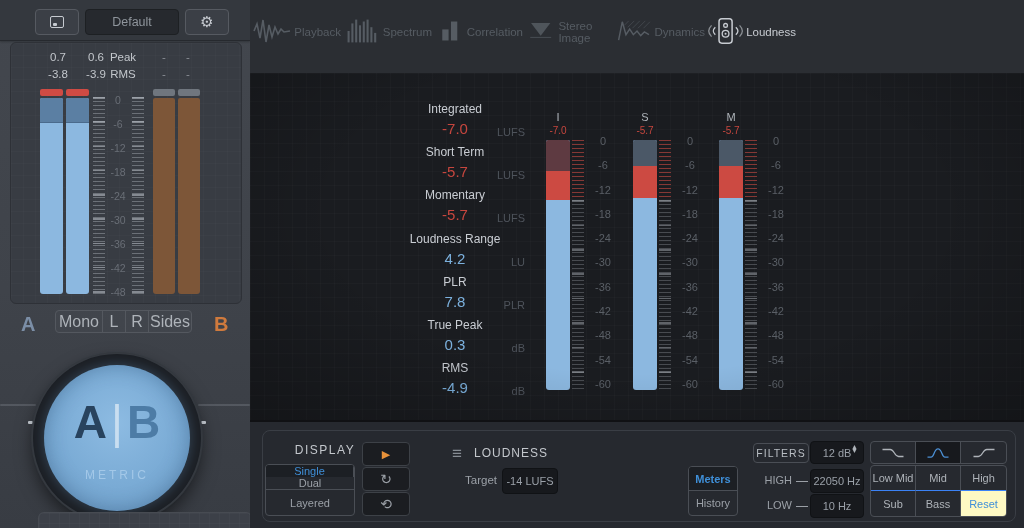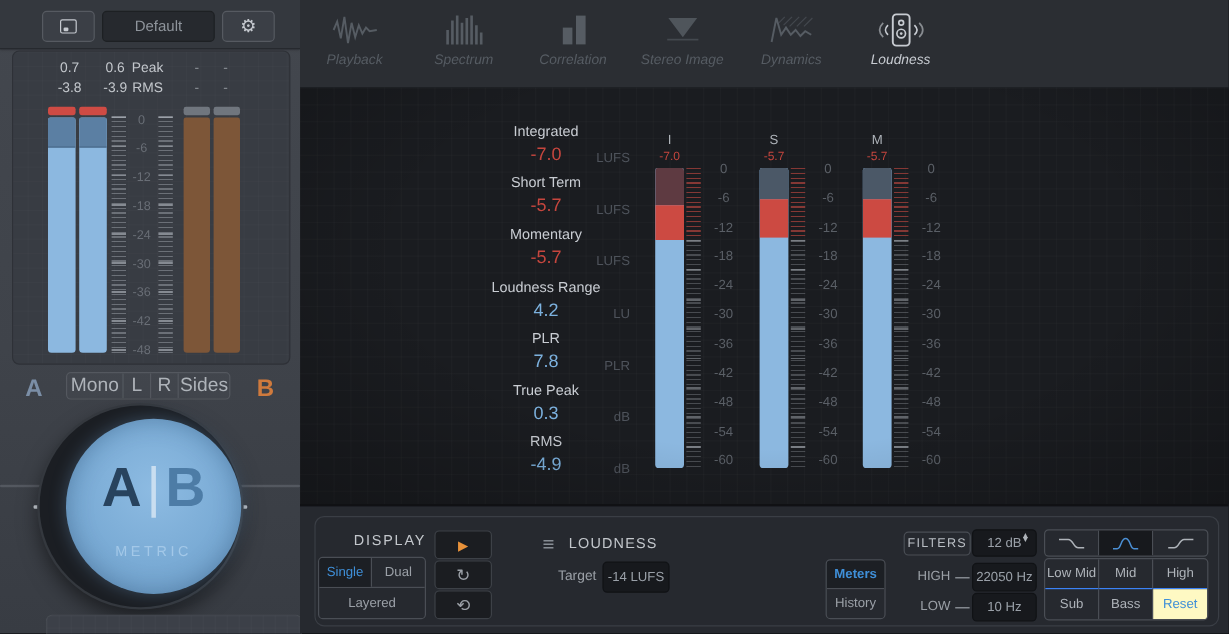--- a/index.html
+++ b/index.html
@@ -53,45 +53,45 @@
   
   #chan-group{left:55px;top:310px;height:21px;display:flex;border:1px solid #54585f;
     border-radius:4px;overflow:hidden;}
   .chan-btn{display:flex;align-items:center;justify-content:center;font-size:16px;
     color:#aeb3b9;border-right:1px solid #54585f;padding:0 10px;background:rgba(255,255,255,.02);}
   .chan-btn:last-child{border-right:none;}
 
   
   #knob-notch-l{left:0;top:404px;width:36px;height:2px;background:rgba(130,136,144,.35);border-radius:1px;}
   #knob-notch-r{left:198px;top:404px;width:52px;height:2px;background:rgba(130,136,144,.35);border-radius:1px;}
-  #knob{left:33px;top:338px;width:168px;height:168px;border-radius:50%;
+  #knob{left:33px;top:354px;width:168px;height:168px;border-radius:50%;
     background:#1b1e23;box-shadow:0 0 0 2px #34383e,0 8px 18px rgba(0,0,0,.55);
-    display:flex;align-items:center;justify-content:flex-end;}
+    display:flex;align-items:center;justify-content:center;}
   #knob-face{width:146px;height:146px;border-radius:50%;
     background:radial-gradient(circle at 50% 40%,#8dbbe2 0%,#7aabd5 55%,#6d9cc6 100%);
     box-shadow:inset 0 0 20px rgba(30,60,95,.35),0 0 14px rgba(125,175,225,.3);
     position:relative;text-align:center;}
   #knob-ab{position:absolute;left:0;right:0;top:34px;font-size:46px;font-weight:bold;line-height:1;}
   #knob-ab .ka{color:#28435e;}
   #knob-ab .kd{color:#c9def0;font-weight:normal;padding:0 4px;}
   #knob-ab .kb{color:#4d7ca6;}
   #knob-caption{position:absolute;left:0;right:0;top:103px;font-size:12px;
     letter-spacing:3px;color:#a3c8e8;}
   .knob-tick{position:absolute;top:421px;width:5px;height:3px;background:#cdd3da;border-radius:1px;}
 
   #lp-bottom-card{left:38px;top:512px;width:212px;height:16px;background:#3c4048;
     border:1px solid #474b52;border-bottom:none;border-radius:6px 6px 0 0;
     background-image:linear-gradient(rgba(255,255,255,.02) 1px,transparent 1px),
       linear-gradient(90deg,rgba(255,255,255,.02) 1px,transparent 1px);background-size:10px 10px;}
 
   
   #nav{left:250px;top:0;width:774px;height:73px;background:#2b2e33;
     border-bottom:2px solid #141619;display:flex;}
-  .tab{width:91px;height:100%;display:flex;flex-direction:column;align-items:center;
-    justify-content:center;padding-bottom:9px;color:#565c63;box-sizing:border-box;font-style:italic;}
+  .tab{width:91px;height:100%;display:flex;flex-direction:row;align-items:center;
+    justify-content:space-between;padding-bottom:9px;color:#565c63;box-sizing:border-box;}
   .tab svg{width:44px;height:32px;margin-bottom:3px;}
   .tab .tlabel{font-size:11.5px;}
   .tab.active{color:#c7cbd1;}
 
   
   #main{left:250px;top:73px;width:774px;height:347px;background:#1a1c20;
     background-image:linear-gradient(rgba(255,255,255,.018) 1px,transparent 1px),
       linear-gradient(90deg,rgba(255,255,255,.018) 1px,transparent 1px);
     background-size:14px 14px;}
   #main::after{content:"";position:absolute;inset:0;
@@ -123,21 +123,21 @@
     justify-content:space-between;text-align:center;color:#5a5f66;font-size:11px;}
 
   
   #bottom{left:250px;top:420px;width:774px;height:108px;background:#26292f;
     border-top:2px solid #101114;box-sizing:border-box;}
   #bottom-frame{left:12px;top:8px;width:752px;height:90px;border:1px solid #3a3e45;border-radius:8px;}
   .grp-title{font-size:12px;letter-spacing:1.5px;color:#c3c7cc;}
   #display-title{left:30px;top:21px;width:90px;text-align:center;}
   #mode-group{left:15px;top:42px;width:88px;height:50px;border:1px solid #4a4e55;border-radius:4px;
     display:grid;grid-template-rows:1fr 1fr;overflow:hidden;}
-  #mode-row1{display:grid;grid-template-columns:1fr 1fr;border-bottom:1px solid #4a4e55;}
+  #mode-row1{display:grid;grid-template-columns:1fr;border-bottom:1px solid #4a4e55;}
   .mode-btn{display:flex;align-items:center;justify-content:center;font-size:11px;color:#9ba0a7;}
   .mode-btn.active{background:#1c1f24;color:#3f8fd8;}
   #mode-single{border-right:1px solid #4a4e55;}
   .trans-btn{left:112px;width:46px;height:22px;background:#1b1d21;border:1px solid #3d4147;
     border-radius:4px;display:flex;align-items:center;justify-content:center;}
   #play-btn{top:20px;color:#e8923a;font-size:11px;}
   #loop-btn{top:45px;color:#9ba0a7;font-size:14px;}
   #cycle-btn{top:70px;color:#9ba0a7;font-size:14px;}
   #loudness-hamburger{left:202px;top:23px;font-size:17px;color:#878d94;line-height:1;}
   #loudness-title{left:224px;top:24px;letter-spacing:1px;}

